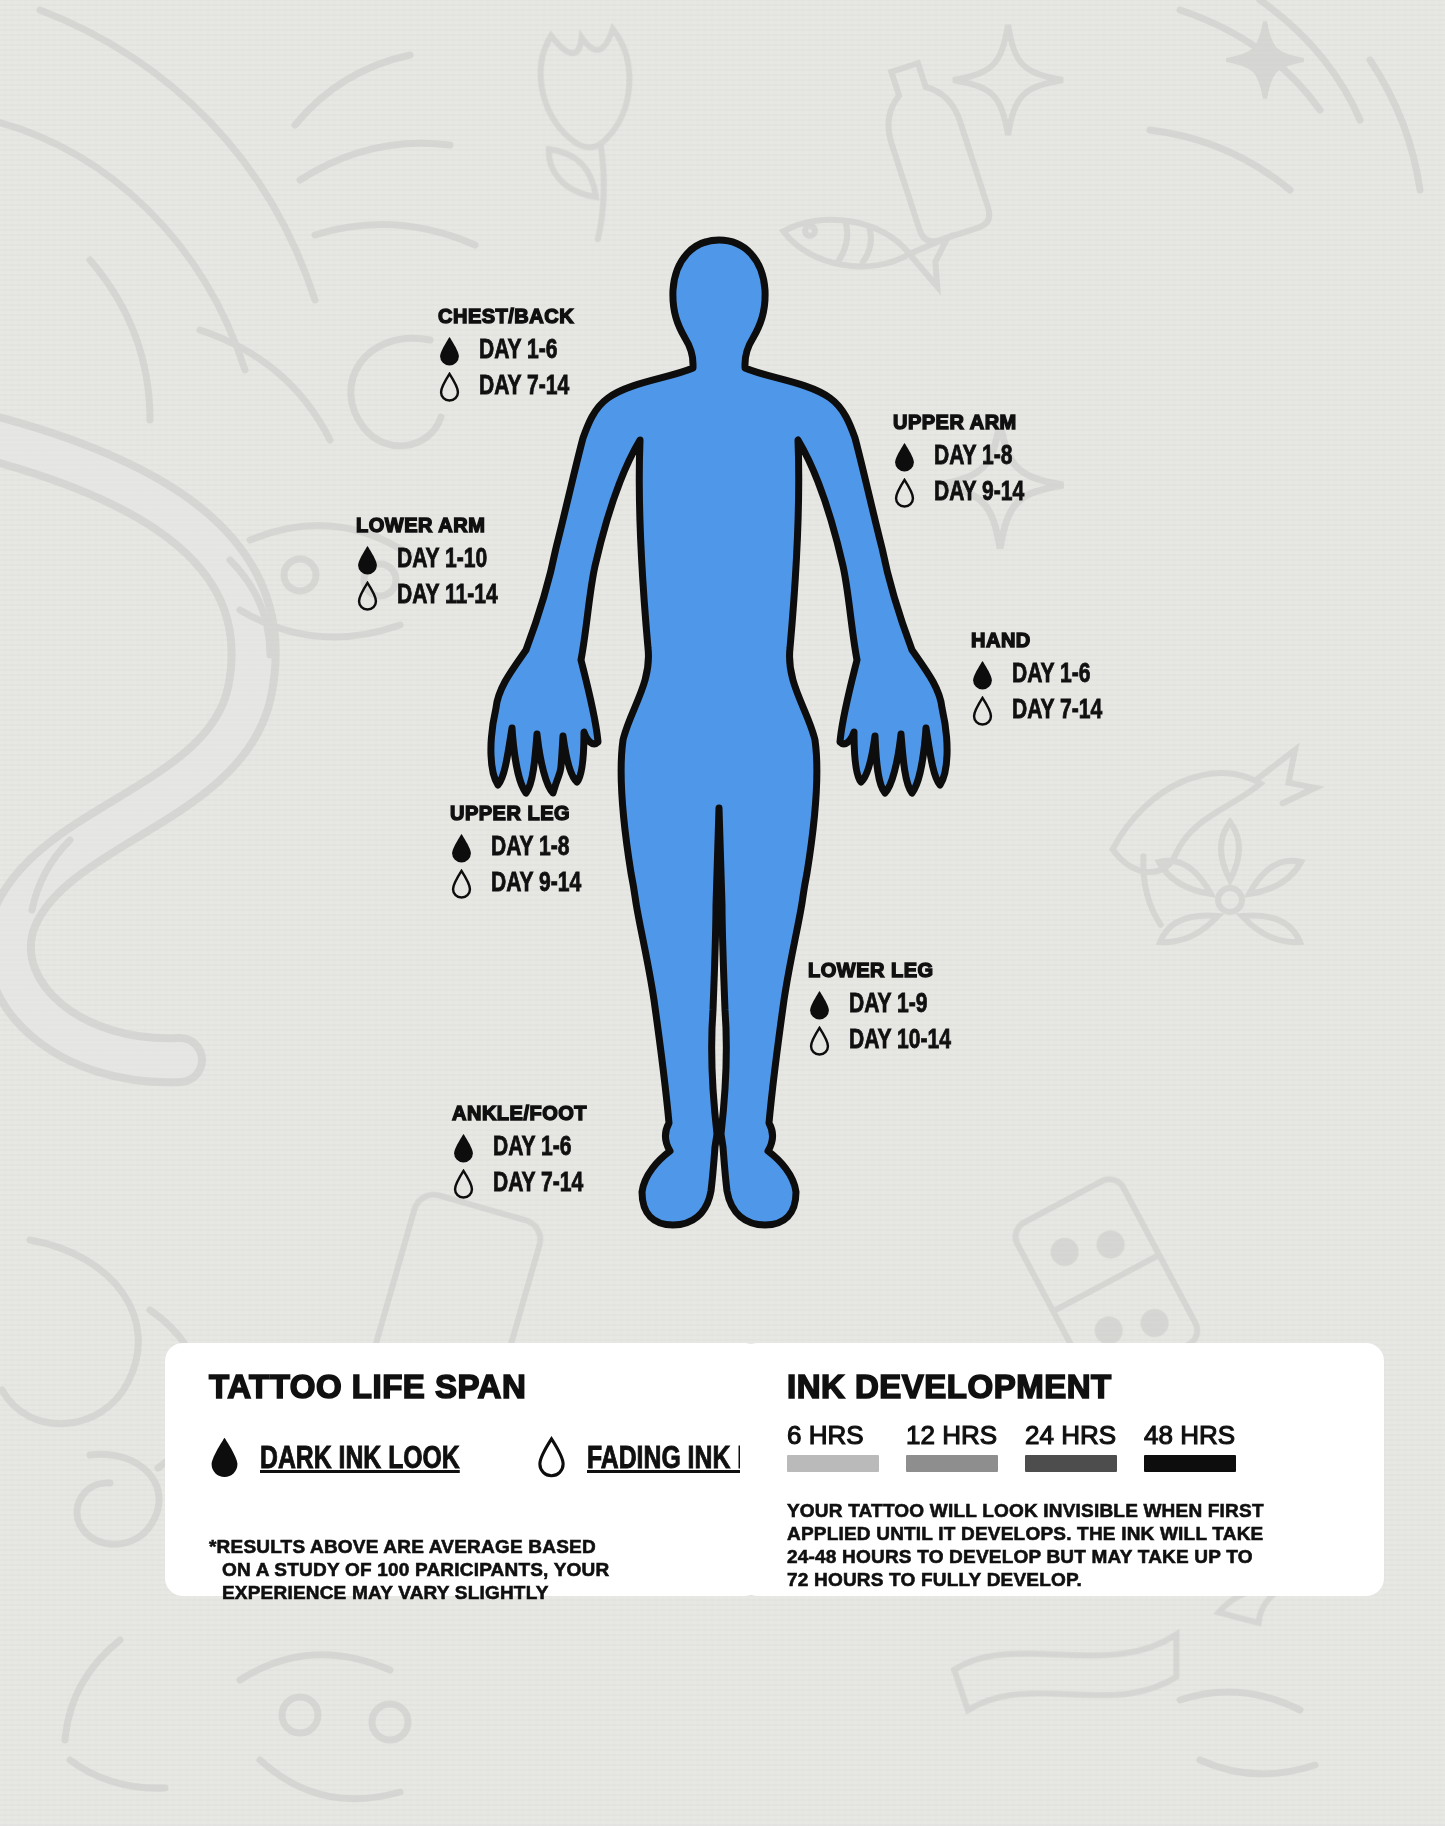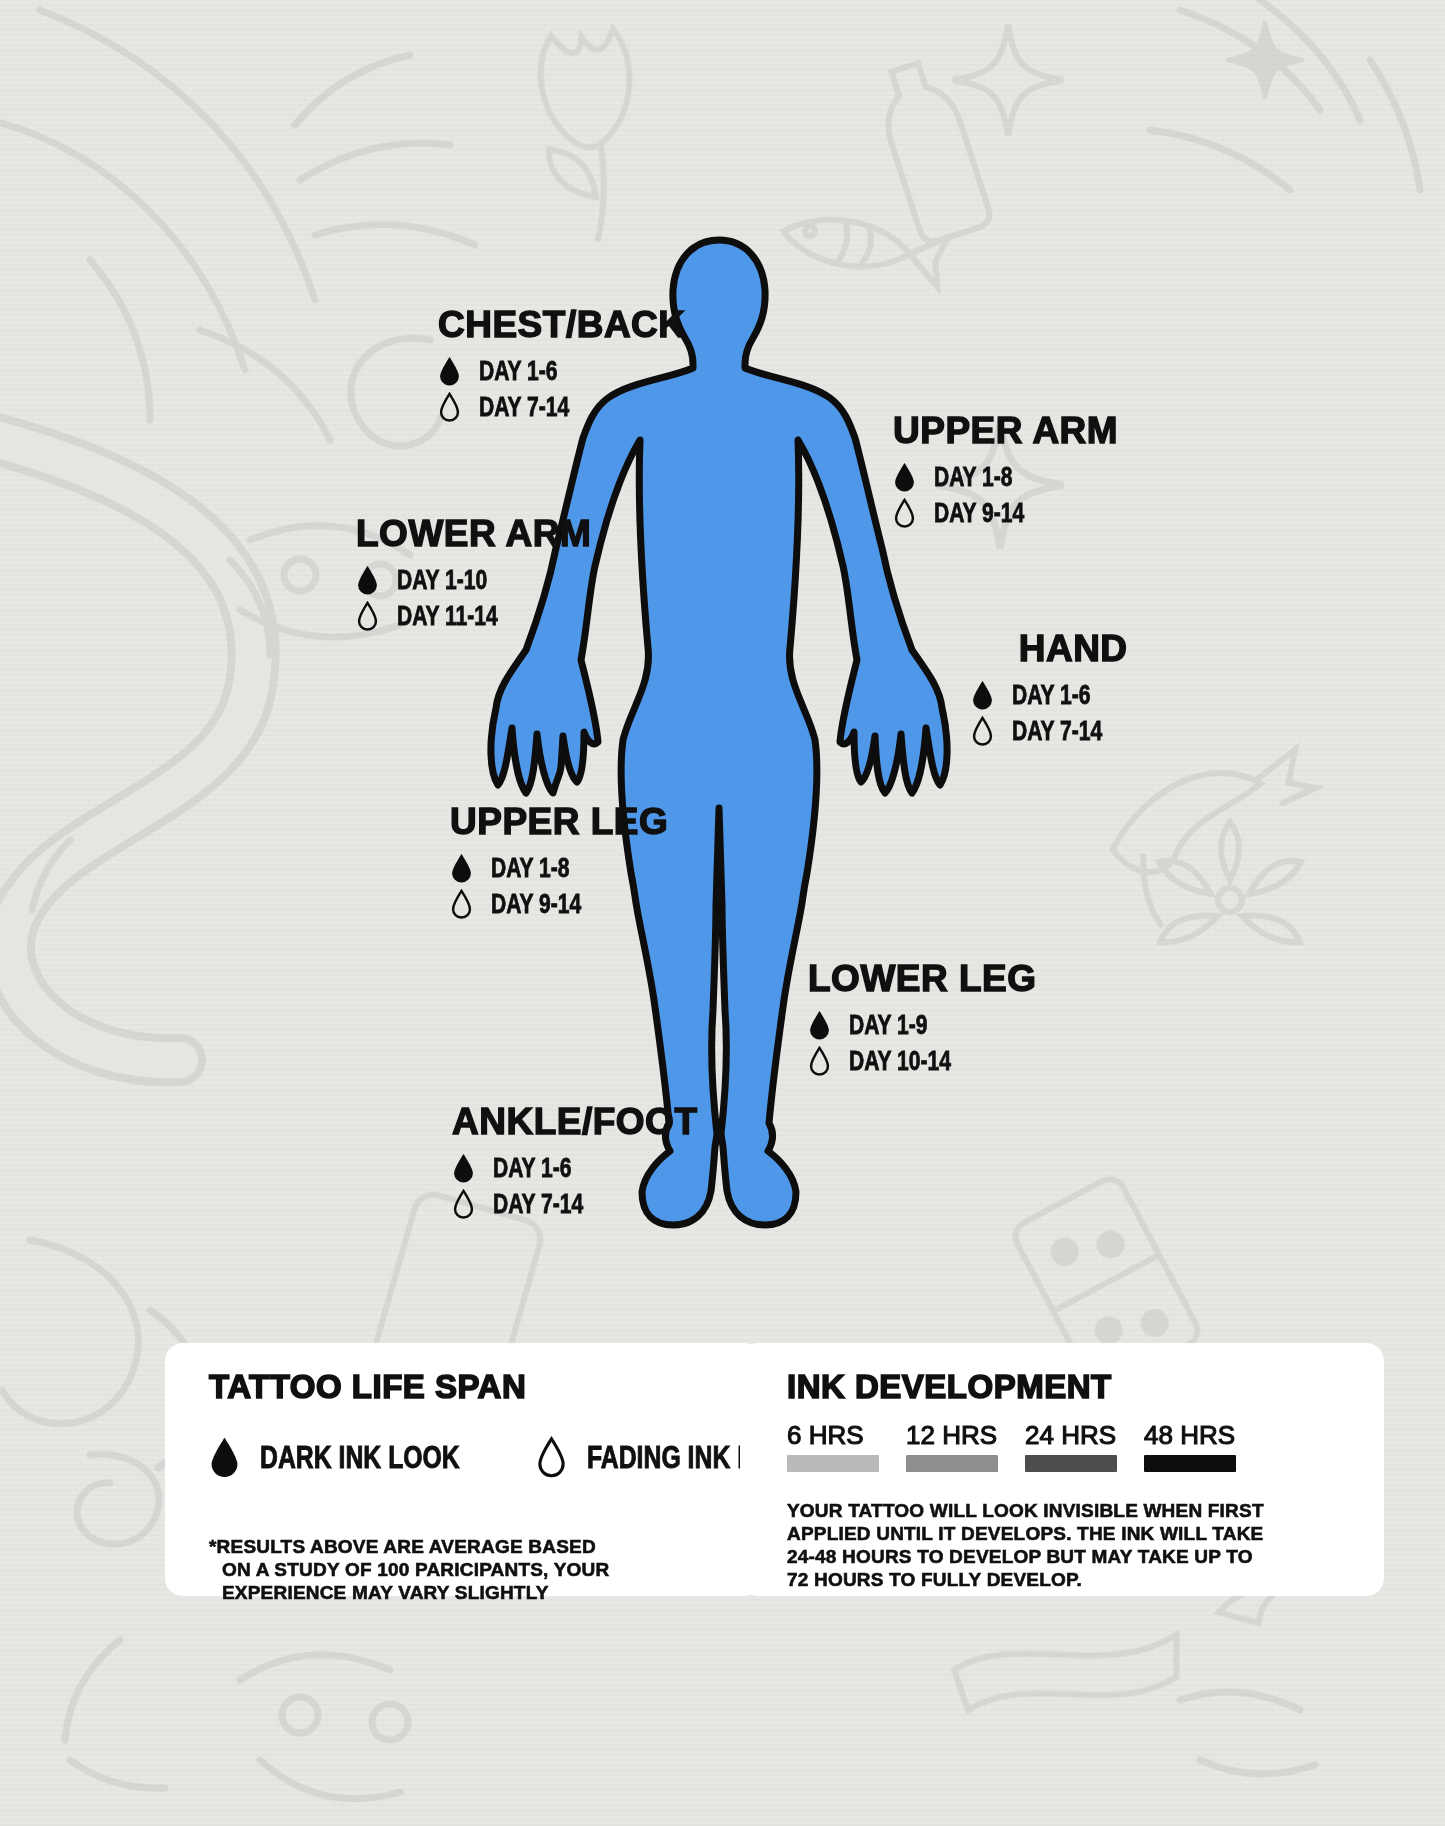--- a/index.html
+++ b/index.html
@@ -11,40 +11,40 @@
       repeating-linear-gradient(90deg, rgba(255,255,255,.05) 0 3px, rgba(255,255,255,0) 3px 7px);
     font-family:"Liberation Sans", sans-serif;color:#101010;
   }
   svg{display:block}
   .bg-art{position:absolute;left:0;top:0;}
   .body-svg{position:absolute;left:468px;top:228px;}
 
   
   .region{position:absolute;}
   .region-title{
-    margin:0 0 10px 0;font-size:37px;font-weight:900;letter-spacing:.5px;line-height:1;
-    -webkit-text-stroke:1.4px #101010;white-space:nowrap;text-align:right;
-  }
-  .ink-row{display:flex;align-items:center;height:36px;}
+    margin:0 0 10px 0;font-size:20px;font-weight:900;letter-spacing:.5px;line-height:1;
+    -webkit-text-stroke:1.4px #101010;white-space:nowrap;
+  }
+  .ink-row{display:flex;height:36px;}
   .ink-row .drop{flex:0 0 auto;margin-right:18px;}
   .day{
     font-size:27px;font-weight:700;letter-spacing:0;line-height:1;white-space:nowrap;
     display:inline-block;transform:scaleX(.78);transform-origin:0 50%;
     -webkit-text-stroke:.8px #101010;
   }
 
   
   .card{position:absolute;background:#ffffff;border-radius:18px;top:1343px;height:253px;box-sizing:border-box;}
   .card-left{left:165px;width:597px;padding:27px 30px 0 44px;}
   .card-right{left:740px;width:644px;padding:27px 30px 0 47px;}
   .card-title{
     margin:0;font-size:33px;font-weight:900;letter-spacing:.5px;line-height:1;
     -webkit-text-stroke:1.6px #101010;white-space:nowrap;
   }
-  .legend-row{display:flex;align-items:center;margin-top:32px;height:44px;}
+  .legend-row{display:flex;align-items:center;margin-top:32px;height:44px;text-decoration:underline;}
   .legend-row .drop{flex:0 0 auto;}
   .legend-label{
     font-size:31px;font-weight:700;line-height:1;white-space:nowrap;
     display:inline-block;transform:scaleX(.8);transform-origin:0 50%;
     -webkit-text-stroke:.9px #101010;margin-left:20px;margin-right:26px;
   }
   .smallnote{margin-top:56px;font-size:19px;font-weight:900;line-height:23px;
     -webkit-text-stroke:.6px #101010;letter-spacing:.2px;}
   .smallnote .indent{padding-left:13px;}
   .stages{display:flex;margin-top:19px;}

